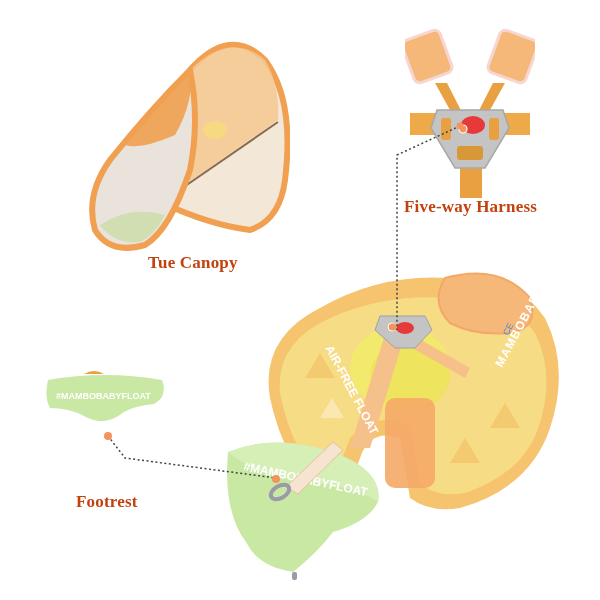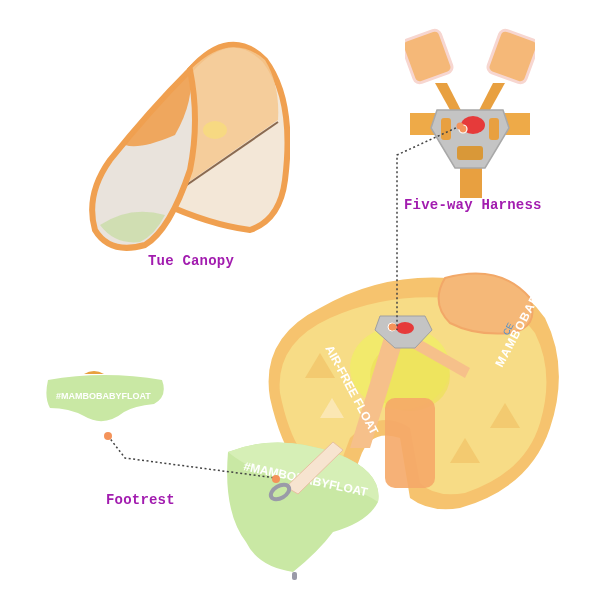--- a/index.html
+++ b/index.html
@@ -1,22 +1,22 @@
 <!DOCTYPE html>
 <html><head>
   <meta charset="utf-8">
   <style>
     * { box-sizing: border-box; margin: 0; padding: 0; }
     html, body { width: 600px; height: 600px; background: #ffffff; overflow: hidden; }
     body { position: relative; font-family: "Liberation Sans", sans-serif; }
     .stage { position: absolute; left: 0; top: 0; width: 600px; height: 600px; }
     .label {
-      position: absolute; font-weight: bold; font-size: 14px;
-      color: #a21caf; white-space: nowrap; letter-spacing: 0.2px;
-      font-family: Liberation Mono, monospace;
+      position: absolute; font-weight: bold; font-size: 17px;
+      color: #c2410c; white-space: nowrap; letter-spacing: 0.2px;
+      font-family: Liberation Serif, serif;
     }
     .product { position: absolute; }
     svg { display: block; }
   </style>
 </head>
 <body>
 
 <div class="stage">
 
   <div class="product" style="left:40px;top:30px;width:250px;height:230px;">
@@ -97,21 +97,21 @@
     </svg>
   </div>
 
   <div class="product" style="left:44px;top:368px;width:122px;height:60px;">
     <svg width="122" height="60" viewBox="0 0 122 60">
       <path d="M4 12 Q60 2 118 12 Q124 28 110 36 Q90 38 80 44 Q60 60 40 48 Q25 40 6 40 Q0 30 4 12 Z" fill="#c9e8a4"></path>
       <path d="M40 6 Q50 0 60 6 Z" fill="#e8a040"></path>
       <text x="12" y="31" font-family="Liberation Sans, sans-serif" font-size="9" font-weight="bold" fill="#ffffff">#MAMBOBABYFLOAT</text>
     </svg>
   </div>
-  <div class="label" style="left:76px;top:492px;margin-left:30px;">Footrest</div>
+  <div class="label" style="left:76px;top:492px;">Footrest</div>
 
   <svg class="product" width="600" height="600" viewBox="0 0 600 600" style="left:0;top:0;">
 
     <polyline points="460,126 397,155 397,330" fill="none" stroke="#444444" stroke-width="1.5" stroke-dasharray="2,2.5"></polyline>
     <circle cx="460" cy="126" r="3.5" fill="#f4935a"></circle>
     <circle cx="393" cy="327" r="3.5" fill="#f4935a"></circle>
 
     <polyline points="108,436 125,458 276,478" fill="none" stroke="#444444" stroke-width="1.5" stroke-dasharray="2,2.5"></polyline>
     <circle cx="108" cy="436" r="4" fill="#f4935a"></circle>
     <circle cx="276" cy="479" r="4" fill="#f4935a"></circle>

